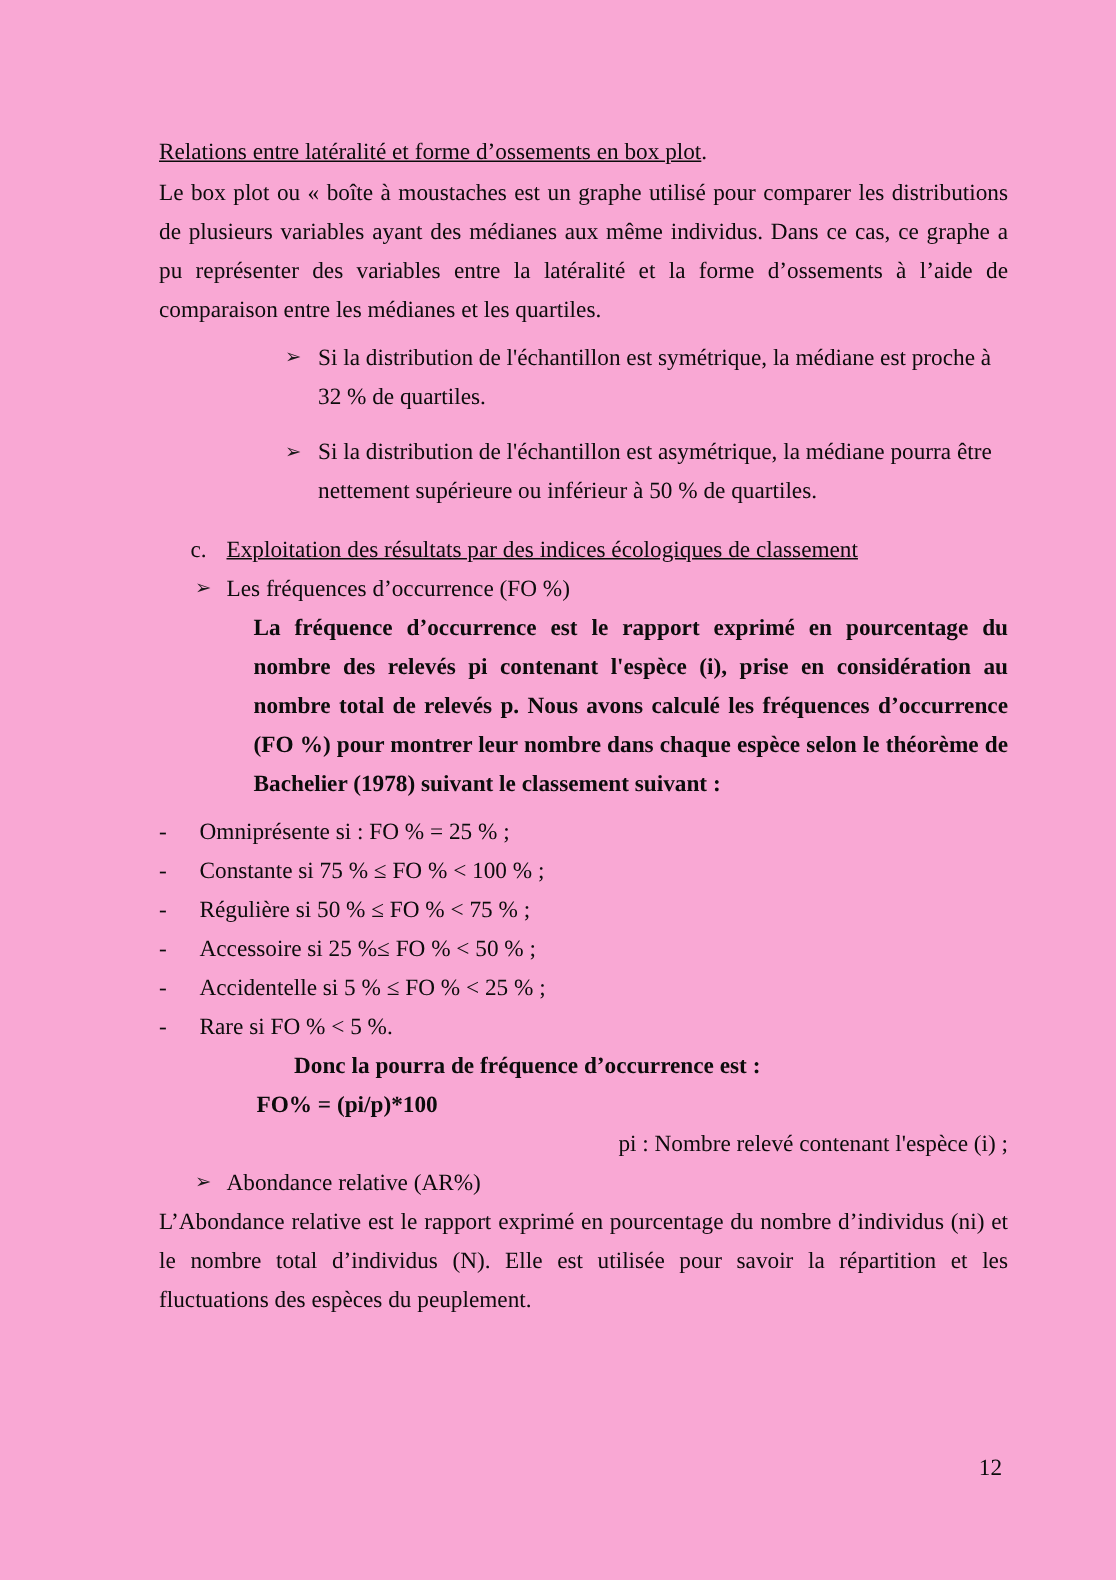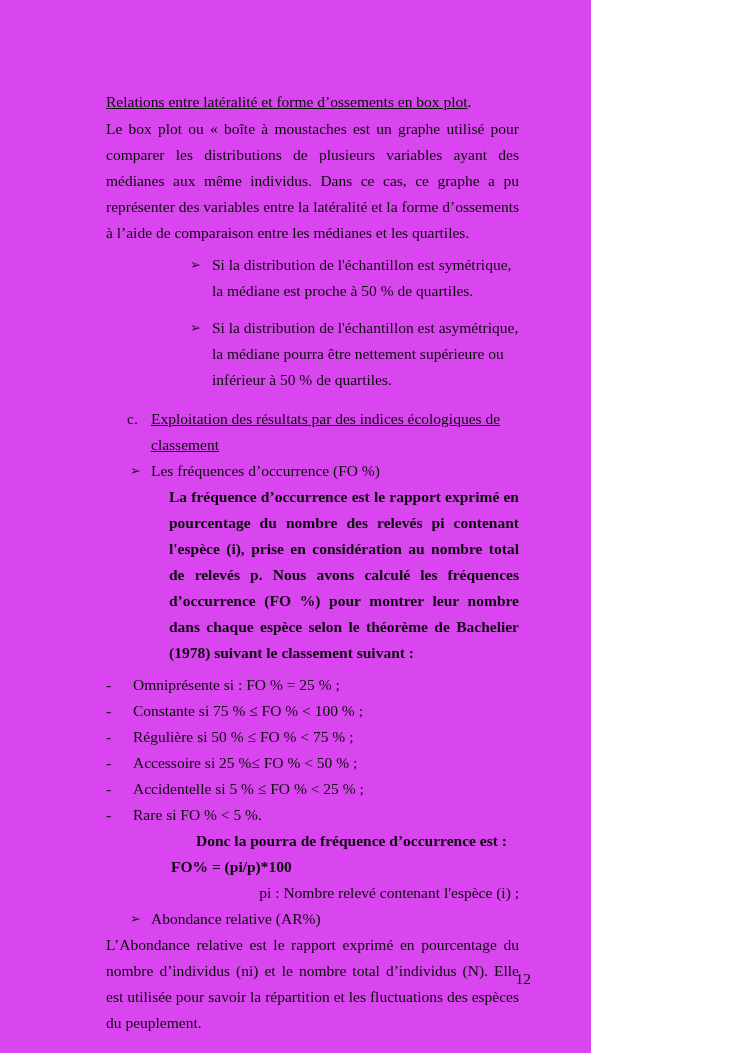--- a/index.html
+++ b/index.html
@@ -2,23 +2,23 @@
 <html lang="fr"><head>
 <meta charset="utf-8">
 <style>
   html, body {
     margin: 0;
     padding: 0;
     background: #ffffff;
   }
   .page {
     position: relative;
-    width: 591px;
+    width: 744px;
     height: 1053px;
-    background: #d946ef;
+    background: #f9a8d4;
     font-family: "Liberation Serif", "DejaVu Serif", serif;
     font-size: 15.5px;
     line-height: 26px;
     color: #0c0c0c;
     overflow: hidden;
     box-sizing: border-box;
     padding: 89px 72px 0 106px;
   }
   .u { text-decoration: underline; }
   p, .block { margin: 0; }
@@ -64,35 +64,35 @@
 
   .formula-intro { margin-left: 90px; font-weight: bold; }
   .formula { margin-left: 65px; font-weight: bold; }
   .formula-def { margin-left: 45px; text-align: right; }
 
   .ar-paragraph { text-align: justify; }
 
   .page-number {
     position: absolute;
     top: 966px;
-    right: 60px;
+    right: 76px;
   }
 </style>
 </head>
 <body>
 
 <div class="page">
 
   <p class="heading"><span class="u">Relations entre latéralité et forme d’ossements en box plot</span><span>.</span></p>
 
   <p class="intro">Le box plot ou « boîte à moustaches est un graphe utilisé pour comparer les distributions de plusieurs variables ayant des médianes aux même individus. Dans ce cas, ce graphe a pu représenter des variables entre la latéralité et la forme d’ossements à l’aide de comparaison entre les médianes et les quartiles.</p>
 
   <div class="arrow-li deep first-arrow" style="margin-top:6px;">
     <span class="marker">➢</span>
-    <span>Si la distribution de l'échantillon est symétrique, la médiane est proche à 50 % de quartiles.</span>
+    <span>Si la distribution de l'échantillon est symétrique, la médiane est proche à 32 % de quartiles.</span>
   </div>
 
   <div class="arrow-li deep">
     <span class="marker">➢</span>
     <span>Si la distribution de l'échantillon est asymétrique, la médiane pourra être nettement supérieure ou inférieur à 50 % de quartiles.</span>
   </div>
 
   <div class="c-heading">
     <span class="c-label">c.</span>
     <span class="u">Exploitation des résultats par des indices écologiques de classement</span>

